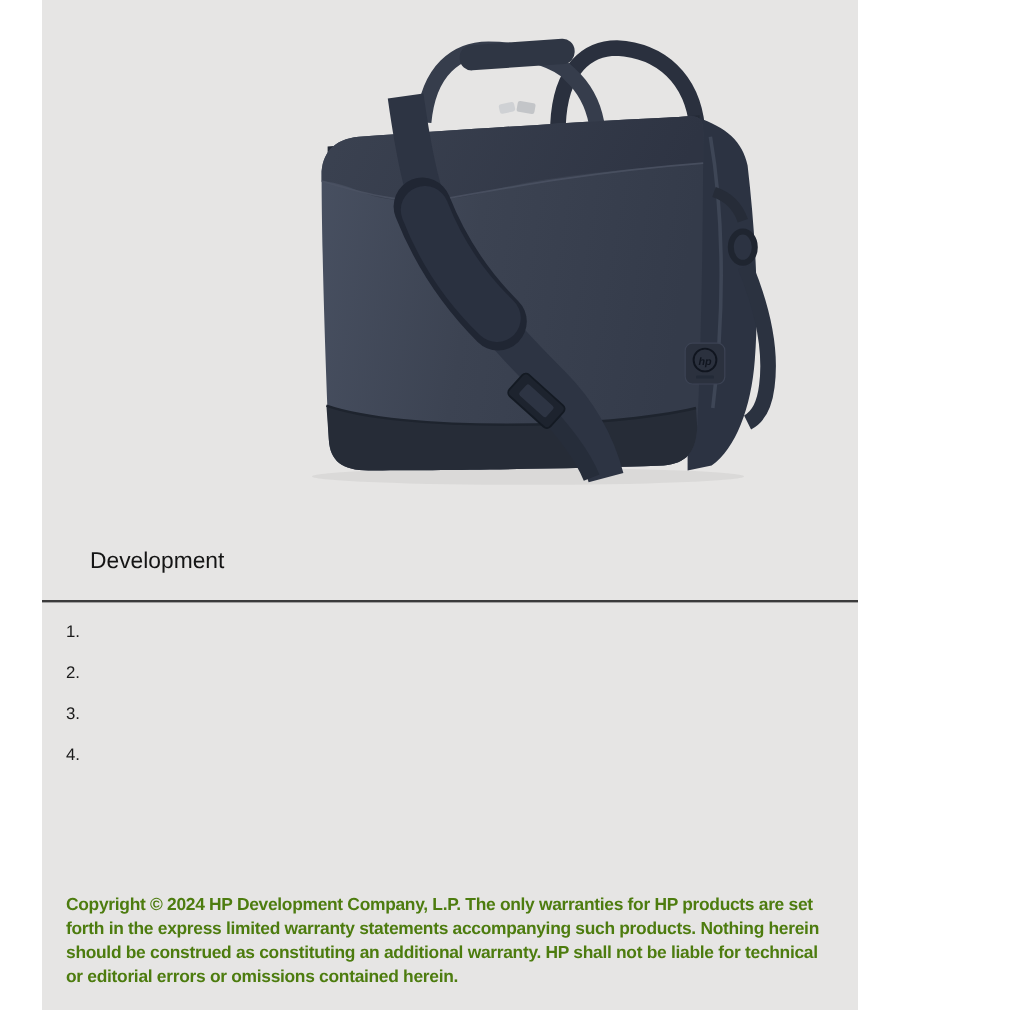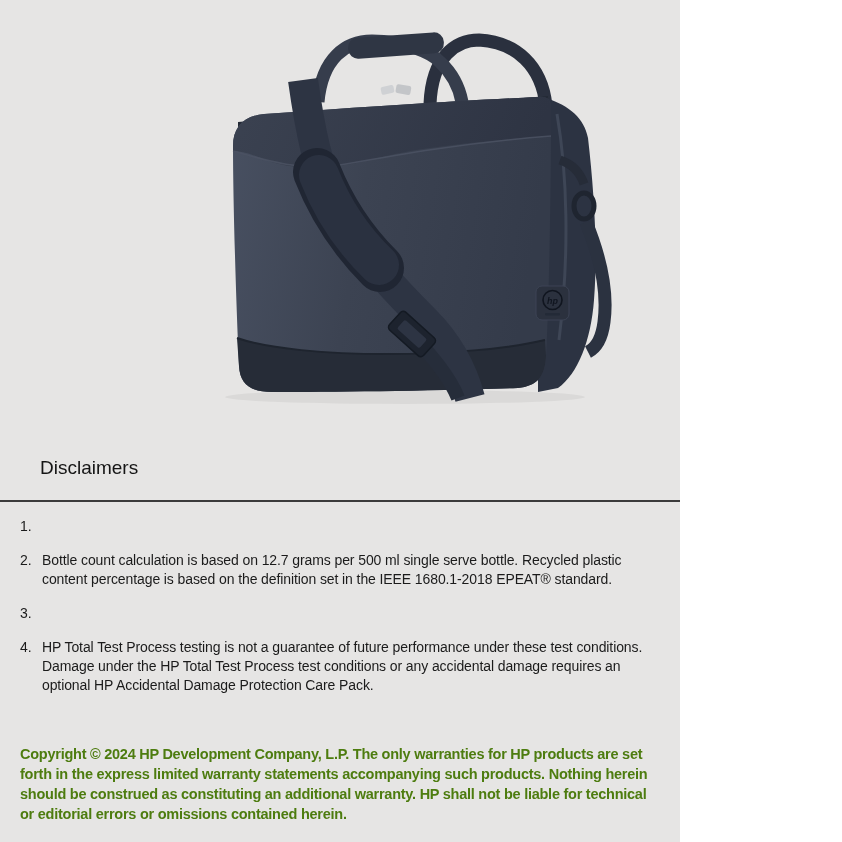--- a/index.html
+++ b/index.html
@@ -1,19 +1,20 @@
 <!DOCTYPE html>
 <html><head>
 <meta charset="utf-8">
 <style>
   html,body{margin:0;padding:0;}
   .stage{
     position:relative;width:680px;height:842px;overflow:hidden;
     background:#e6e5e4;
     font-family:"Liberation Sans",sans-serif;
+    margin-left:35px;
     -webkit-font-smoothing:antialiased;
   }
   .product-svg{position:absolute;left:0;top:0;width:842px;height:450px;display:block;}
   .title{
     position:absolute;left:40px;top:457px;
     font-size:19px;font-weight:500;color:#151515;letter-spacing:0px;
   }
   .rule{position:absolute;left:0;top:500px;width:842px;height:2px;background:#3b3b3b;}
   .list{position:absolute;left:20px;top:517px;width:790px;}
   .item{
@@ -95,41 +96,36 @@
       <ellipse cx="584" cy="206" rx="10" ry="13" fill="none" stroke="#1f2530" stroke-width="5"></ellipse>
       <path d="M 586 222 C 600 256 608 292 604 322 C 602 338 596 348 588 352" fill="none" stroke="#2b3240" stroke-width="13"></path>
     </g>
 
     <g>
       <rect x="381" y="86" width="13" height="8" rx="2" transform="rotate(-12 387 90)" fill="#cfd1d4"></rect>
       <rect x="396" y="85" width="15" height="9" rx="2" fill="#c3c5c8" transform="rotate(10 403 89)"></rect>
     </g>
   </svg>
 
-  <div class="title">Disclaimers</div>
+  <div class="title">Development</div>
 
   <div class="rule"></div>
 
   <div class="list">
     <div class="item">
       <span class="num">1.</span>
     </div>
     <div class="item">
       <span class="num">2.</span>
-      <span class="txt">Bottle count calculation is based on 12.7 grams per 500 ml single serve bottle. Recycled plastic
-content percentage is based on the definition set in the IEEE 1680.1-2018 EPEAT® standard.</span>
     </div>
     <div class="item">
       <span class="num">3.</span>
     </div>
     <div class="item">
       <span class="num">4.</span>
-      <span class="txt">HP Total Test Process testing is not a guarantee of future performance under these test conditions.
-Damage under the HP Total Test Process test conditions or any accidental damage requires an
-optional HP Accidental Damage Protection Care Pack.</span>
     </div>
   </div>
 
   <div class="copyright">Copyright © 2024 HP Development Company, L.P. The only warranties for HP products are set
 forth in the express limited warranty statements accompanying such products. Nothing herein
 should be construed as constituting an additional warranty. HP shall not be liable for technical
 or editorial errors or omissions contained herein.</div>
 
 </div>
 

